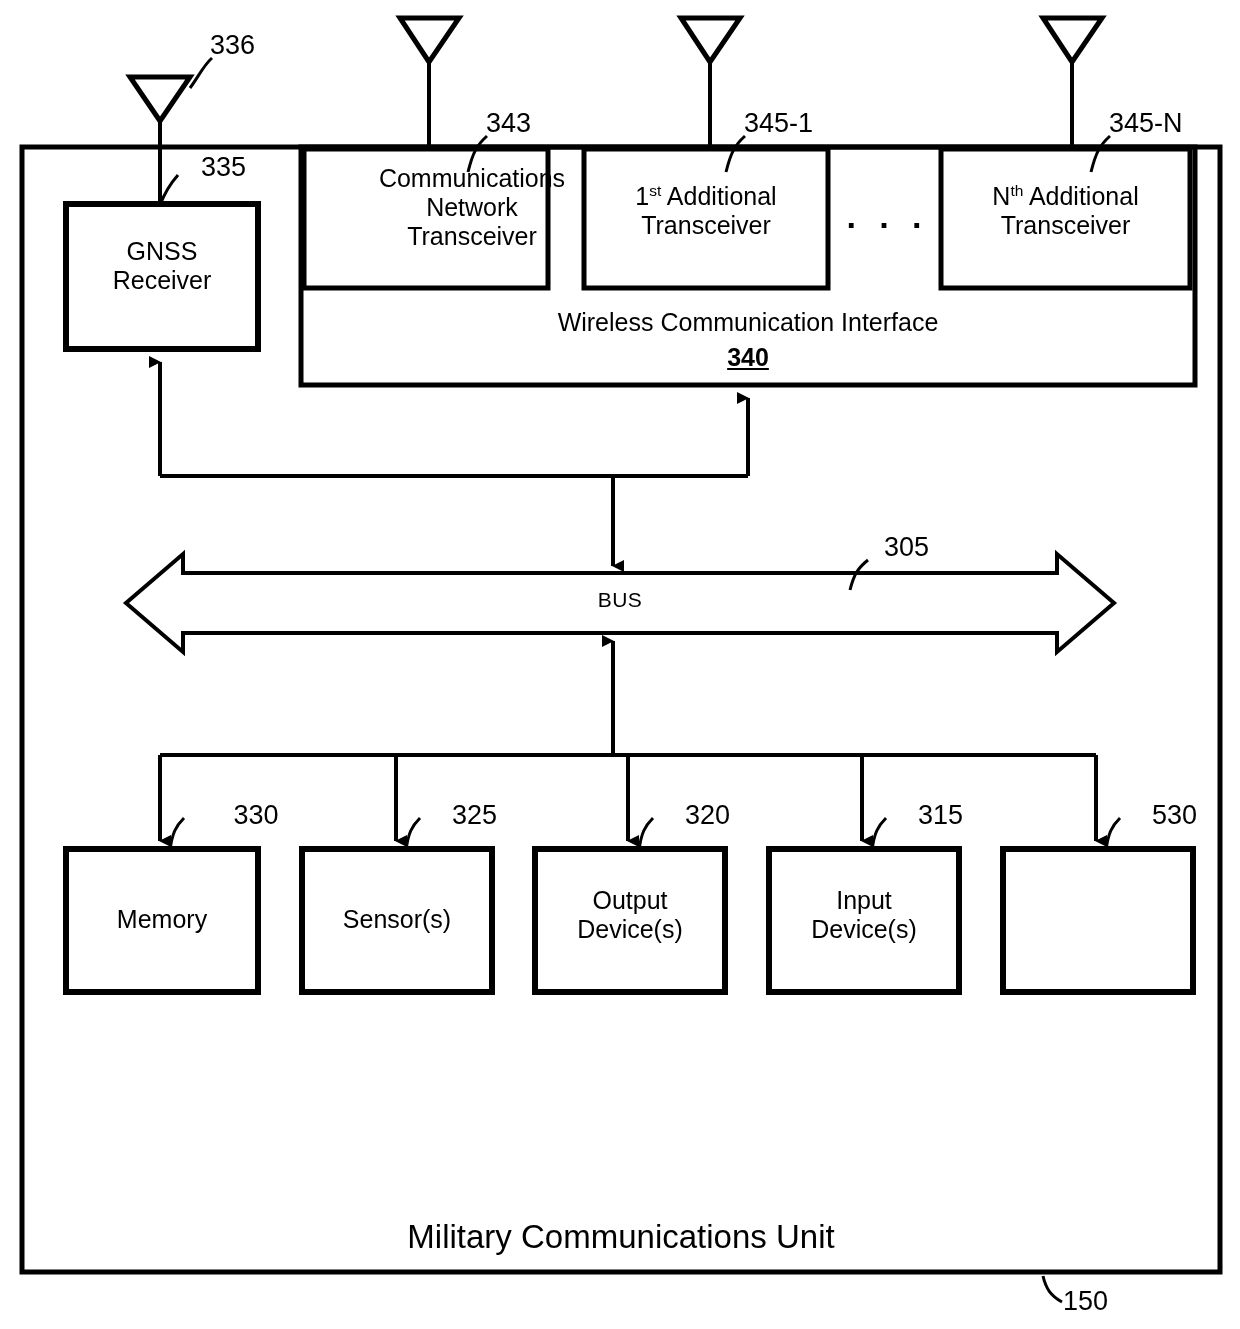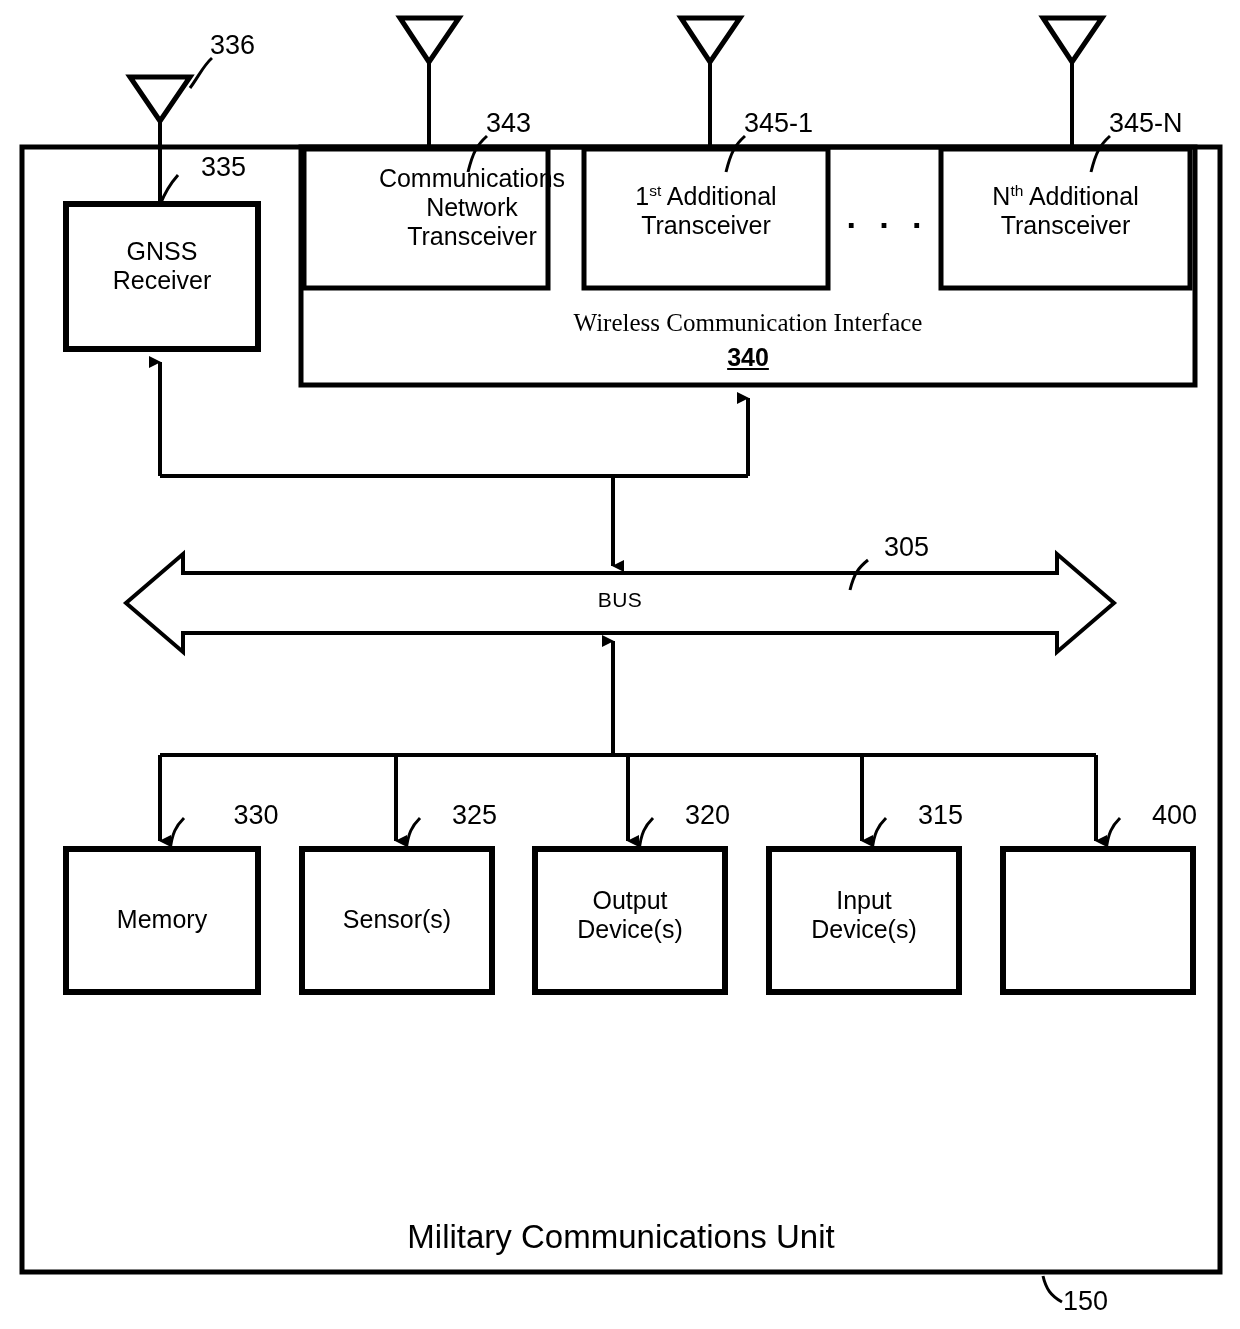--- a/index.html
+++ b/index.html
@@ -35,21 +35,20 @@
     pointer-events: none;
   }
   .boxtext {
     font-size: 25px;
   }
   .reftext {
     font-size: 27px;
   }
   .iftext {
     font-size: 25px;
-    font-family: Liberation Serif, serif;
   }
   .ifnum {
     font-size: 25px;
     text-decoration: underline;
     font-weight: bold;
   }
   .bustext {
     font-size: 21px;
     letter-spacing: 0.5px;
   }
@@ -193,21 +192,21 @@
   <div class="lbl iftext" style="left:301px; top:308px; width:894px;">Wireless Communication Interface</div>
   <div class="lbl ifnum" style="left:301px; top:343px; width:894px;">340</div>
 
   <div class="lbl reftext" style="left:884px; top:532px; width:80px; text-align:left;">305</div>
   <div class="lbl bustext" style="left:126px; top:588px; width:988px;">BUS</div>
 
   <div class="lbl reftext" style="left:216px; top:800px; width:80px; text-align:center;">330</div>
   <div class="lbl reftext" style="left:452px; top:800px; width:80px; text-align:left;">325</div>
   <div class="lbl reftext" style="left:685px; top:800px; width:80px; text-align:left;">320</div>
   <div class="lbl reftext" style="left:918px; top:800px; width:80px; text-align:left;">315</div>
-  <div class="lbl reftext" style="left:1152px; top:800px; width:80px; text-align:left;">400</div>
+  <div class="lbl reftext" style="left:1152px; top:800px; width:80px; text-align:left;">530</div>
 
   <div class="lbl boxtext" style="left:66px; top:905px; width:192px;">Memory</div>
   <div class="lbl boxtext" style="left:302px; top:905px; width:190px;">Sensor(s)</div>
   <div class="lbl boxtext" style="left:535px; top:886px; width:190px;">Output
 Device(s)</div>
   <div class="lbl boxtext" style="left:769px; top:886px; width:190px;">Input
 Device(s)</div>
 
   <div class="lbl unittext" style="left:22px; top:1218px; width:1198px;">Military Communications Unit</div>
 

